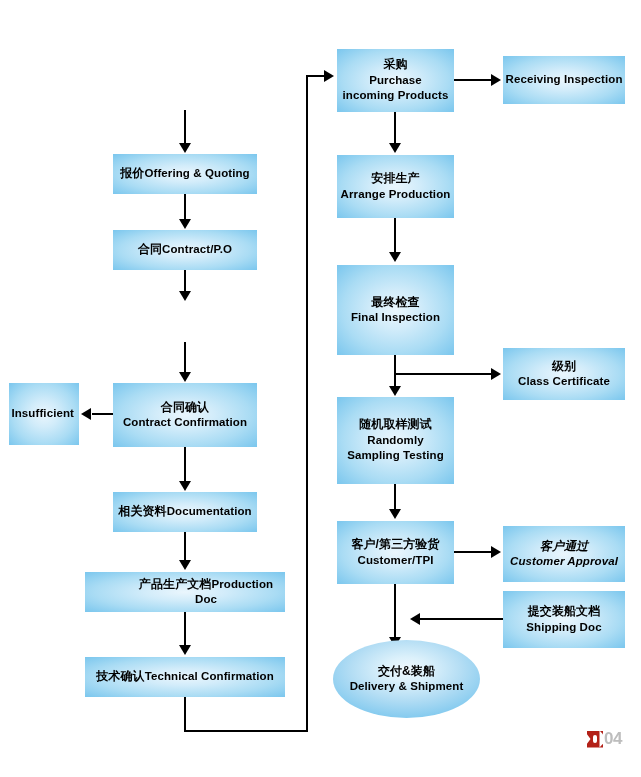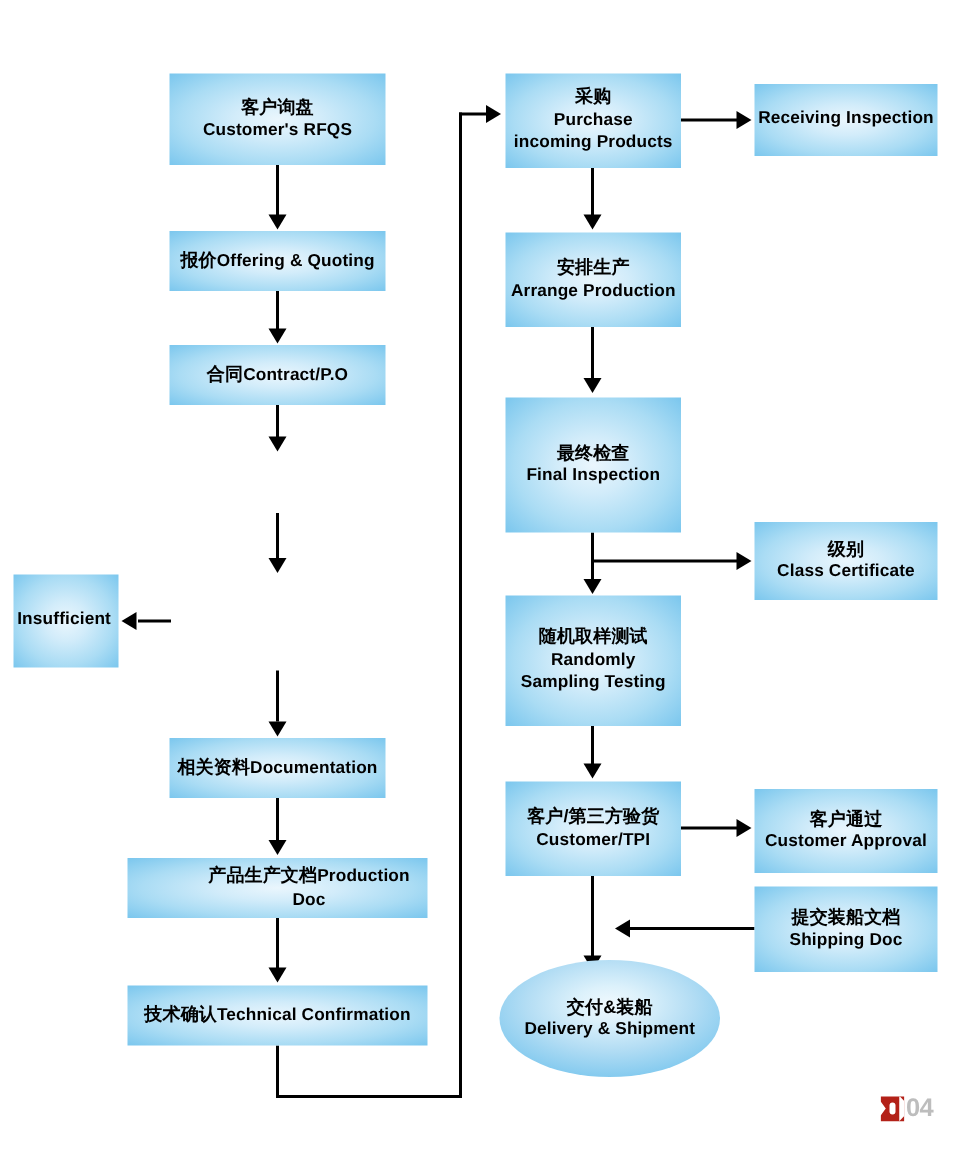--- a/index.html
+++ b/index.html
@@ -129,46 +129,46 @@
     font-weight: bold;
     color: #bdbdbd;
     letter-spacing: -0.5px;
   }
 </style>
 </head>
 <body>
 
 <div id="canvas">
 
-  <div class="node" style="left:113px; top:49px; width:144px; height:61px;">
-    <div>
-      <span class="l1 cn">客户询盘</span>
-      <span class="l2 en">Customer's RFQS</span>
-    </div>
-  </div>
 
   <div class="node single" style="left:113px; top:154px; width:144px; height:40px;">
     <div>
       <span class="cn">报价</span><span class="en">Offering &amp; Quoting</span>
     </div>
   </div>
 
   <div class="node single" style="left:113px; top:230px; width:144px; height:40px;">
     <div>
       <span class="cn">合同</span><span class="en">Contract/P.O</span>
     </div>
   </div>
 
 
   <div class="node" style="left:9px; top:383px; width:70px; height:62px;justify-content:flex-end;">
     <div>
       <span class="l1 en">Insufficient</span>
     </div>
   </div>
 
+  <div class="node" style="left:113px; top:383px; width:144px; height:64px;">
+    <div>
+      <span class="l1 cn">合同确认</span>
+      <span class="l2 en">Contract Confirmation</span>
+    </div>
+  </div>
 
   <div class="node single" style="left:113px; top:492px; width:144px; height:40px;">
     <div>
       <span class="cn">相关资料</span><span class="en">Documentation</span>
     </div>
   </div>
 
   <div class="node single" style="left:85px; top:572px; width:200px; height:40px;padding-left:47px;">
     <div>
       <span class="cn">产品生产文档</span><span class="en">Production Doc</span>
@@ -224,21 +224,21 @@
     </div>
   </div>
 
   <div class="node" style="left:337px; top:521px; width:117px; height:63px;">
     <div>
       <span class="l1 cn">客户/第三方验货</span>
       <span class="l2 en">Customer/TPI</span>
     </div>
   </div>
 
-  <div class="node" style="left:503px; top:526px; width:122px; height:56px;">
+  <div class="node" style="left:503px; top:526px; width:122px; height:56px;font-style:italic;">
     <div>
       <span class="l1 cn">客户通过</span>
       <span class="l2 en">Customer Approval</span>
     </div>
   </div>
 
   <div class="node" style="left:503px; top:591px; width:122px; height:57px;">
     <div>
       <span class="l1 cn">提交装船文档</span>
       <span class="l2 en">Shipping Doc</span>

